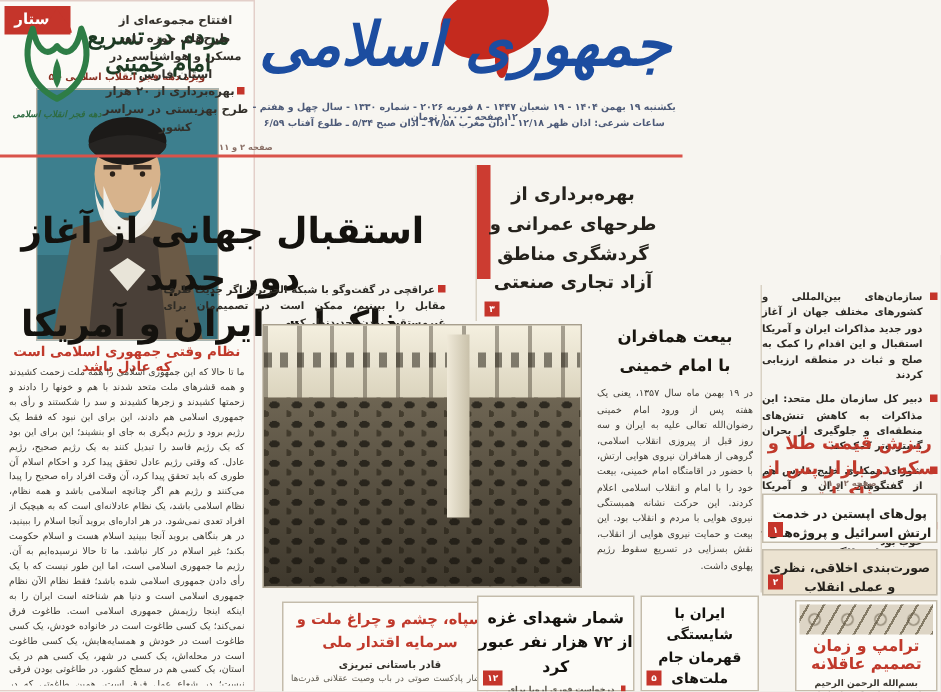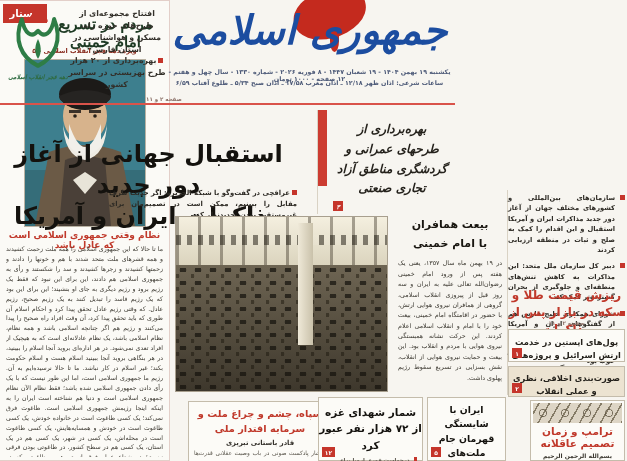--- a/index.html
+++ b/index.html
@@ -63,21 +63,21 @@
   .hl-redbar { right:auto; left:318px; top:110px; width:9px; height:76px; background:#cc3c31; }
   .main-hl { right:0; left:330px; top:108px; width:297px; text-align:center;
              font-weight:bold; color:#14120e; }
   .main-hl { position:absolute; right:330px; left:auto; width:297px; }
   .main-hl .l1 { font-size:24px; line-height:1.3;margin-top:31px; }
   .main-hl .l2 { font-size:24px; line-height:1.25; }
   .araghchi { right:330px; top:188px; width:188px; font-size:6.8px; font-weight:bold;
               color:#2e2b25; line-height:1.6; text-align:justify; }
 
   
-  .freezones { right:173px; top:110px; width:124px; height:104px;font-style:italic; }
+  .freezones { right:183px; top:110px; width:124px; height:104px; }
   .freezones .txt { padding:10px 6px 0 6px; text-align:center; font-size:12px;
                     font-weight:bold; color:#25221c; line-height:1.65; }
   .numbox { position:absolute; left:3px; bottom:3px; width:10px; height:10px;
             background:#c5352b; color:#fff; font-size:6px; font-weight:bold;
             display:flex; align-items:center; justify-content:center; }
 
   
   .photo { right:240px; top:216px; width:213px; height:176px; border:1px solid #a89f8e;
            background:#e9e3d2; overflow:hidden; }
   .photo { position:absolute; right:auto; left:175px; }

